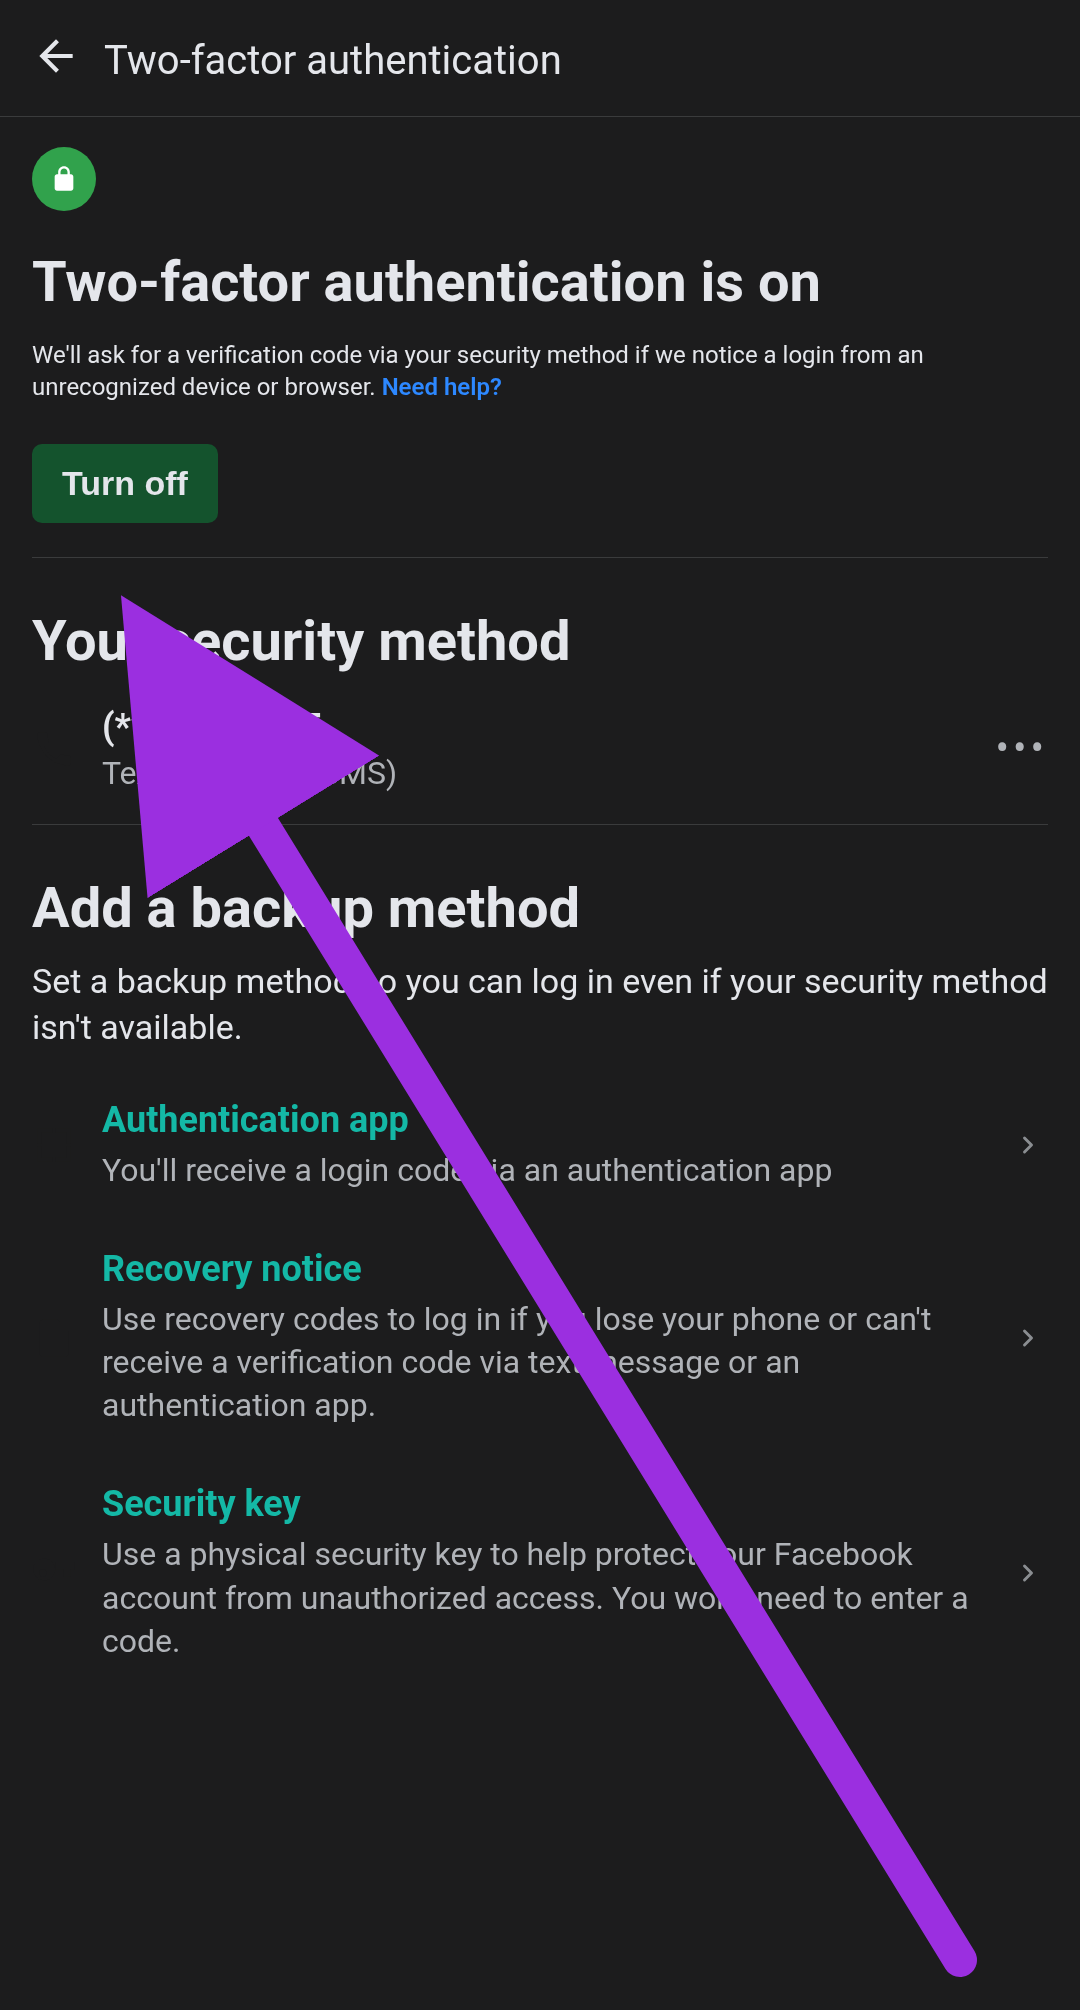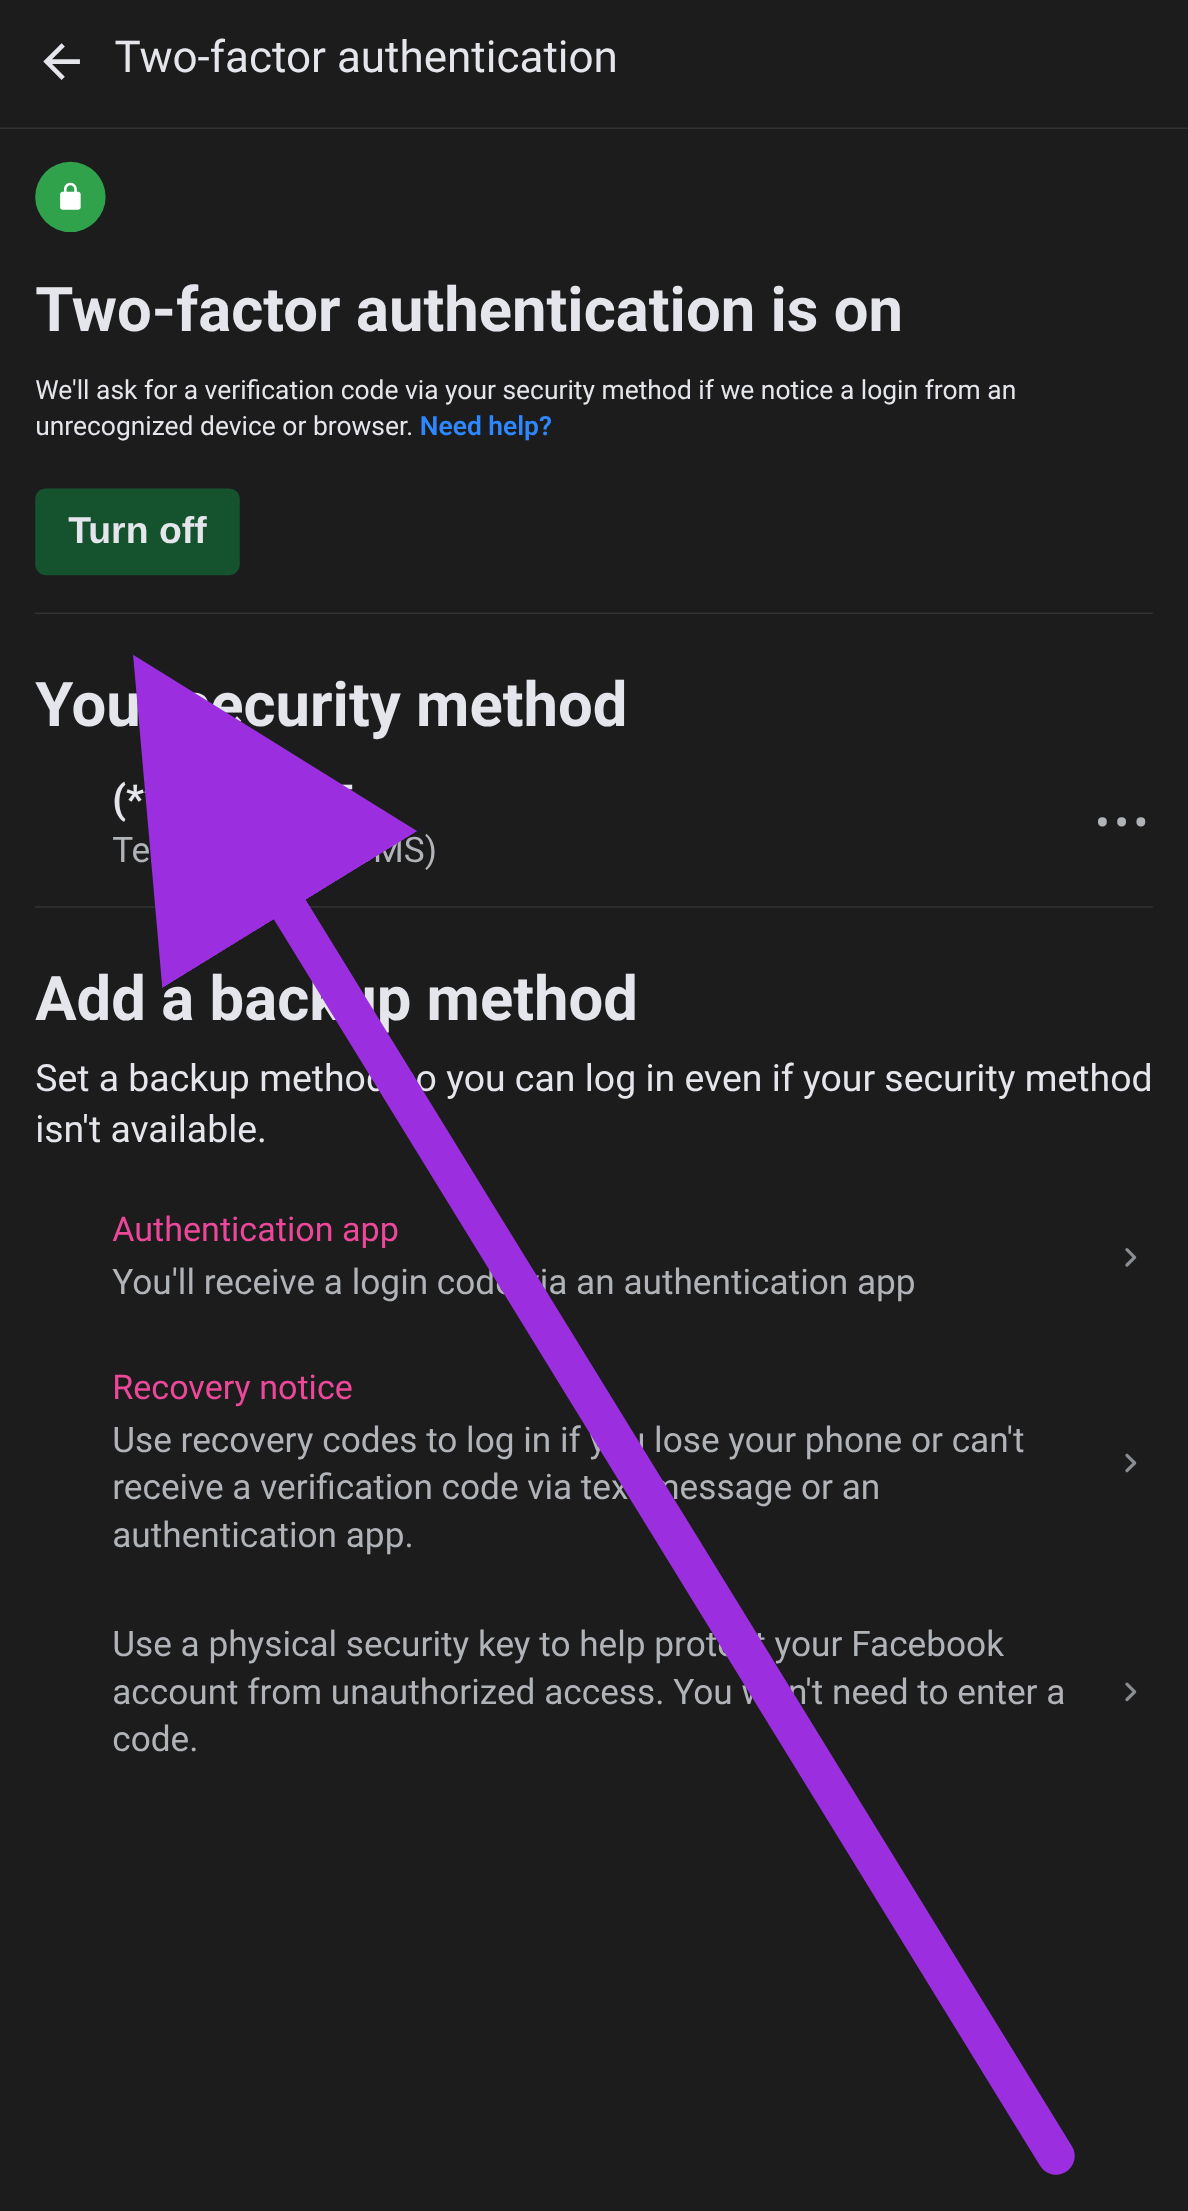--- a/index.html
+++ b/index.html
@@ -1,38 +1,38 @@
 <!DOCTYPE html>
 <html><head>
 <meta charset="utf-8">
 <style>
   * { box-sizing: border-box; margin: 0; padding: 0; }
   html, body { width: 1080px; height: 2010px; background: #1c1c1d; font-family: -apple-system, BlinkMacSystemFont, "Segoe UI", Roboto, Helvetica, Arial, sans-serif; color: #e4e6eb; overflow: hidden; }
-  .header { display: flex; align-items: flex-start; padding: 28px 20px 32px 28px; border-bottom: 1px solid #3a3b3c; }
+  .header { display: flex; align-items: flex-end; padding: 28px 20px 32px 28px; border-bottom: 1px solid #3a3b3c; }
   .back-arrow { width: 56px; height: 56px; display: flex; align-items: center; justify-content: center; margin-right: 20px; }
   .header-title { font-size: 40px; font-weight: 400; color: #e4e6eb; }
   .content { padding: 30px 32px 0 32px; }
   .lock-circle { width: 64px; height: 64px; border-radius: 50%; background: #31a24c; display: flex; align-items: center; justify-content: center; margin-bottom: 38px; }
   .status-title { font-size: 56px; font-weight: 700; color: #e4e6eb; margin-bottom: 24px; }
   .status-desc { font-size: 24px; line-height: 1.35; color: #e4e6eb; font-weight: 400; }
   .help-link { color: #2d88ff; font-weight: 600; }
   .turn-off-btn { display: inline-block; margin-top: 40px; background: #14532d; color: #e4e6eb; font-size: 34px; font-weight: 600; padding: 20px 30px; border-radius: 10px; border: none; }
   .divider { border: none; border-top: 1px solid #3a3b3c; margin: 34px 0 0 0; }
   .section-title { font-size: 56px; font-weight: 700; color: #e4e6eb; margin-top: 50px; }
   .method-row { display: flex; align-items: center; padding: 32px 0 32px 0; }
   .method-icon { width: 70px; display: flex; align-items: flex-start; justify-content: flex-start; flex-shrink: 0; }
   .method-text { flex: 1; }
   .method-title { font-size: 36px; font-weight: 700; color: #e4e6eb; margin-bottom: 6px; }
   .method-sub { font-size: 32px; color: #b0b3b8; }
   .dots { width: 60px; text-align: right; color: #b0b3b8; font-size: 40px; letter-spacing: 4px; }
   .backup-desc { font-size: 34px; line-height: 1.35; color: #e4e6eb; margin-top: 18px; margin-bottom: 20px; }
   .backup-row { display: flex; align-items: center; padding: 28px 0; }
   .backup-icon { width: 70px; display: flex; align-items: flex-start; justify-content: flex-start; flex-shrink: 0; }
   .backup-text { flex: 1; padding-right: 20px; }
-  .backup-title { font-size: 31px; font-weight: 400; color: #ec4899; margin-bottom: 8px; }
+  .backup-title { font-size: 36px; font-weight: 700; color: #14b8a6; margin-bottom: 8px; }
   .backup-sub { font-size: 32px; line-height: 1.35; color: #b0b3b8; }
   .chevron { width: 40px; display: flex; align-items: center; justify-content: center; flex-shrink: 0; }
   .annotation-arrow { position: absolute; left: 0; top: 0; pointer-events: none; }
 </style>
 </head>
 <body>
 
 <div class="header">
   <div class="back-arrow">
     <svg width="50" height="50" viewBox="0 0 24 24">
@@ -117,20 +117,21 @@
   </div>
 
   
   <div class="backup-row">
     <div class="backup-icon">
       <svg width="44" height="44" viewBox="0 0 24 24">
           <path d="M12.65 10A6 6 0 106 16a6 6 0 006.65-6H17v4h4v-4h2v-4H12.65zM6 14a2 2 0 112-2 2 2 0 01-2 2z" fill="#1c1c1d"></path>
         </svg>
     </div>
     <div class="backup-text">
+      <div class="backup-title">Security key</div>
       <div class="backup-sub">Use a physical security key to help protect your Facebook account from unauthorized access. You won't need to enter a code.</div>
     </div>
     <div class="chevron">
       <svg width="28" height="28" viewBox="0 0 24 24">
           <path d="M9 6l6 6-6 6" stroke="#8a8d91" stroke-width="2.5" fill="none" stroke-linecap="round" stroke-linejoin="round"></path>
         </svg>
     </div>
   </div>
 
 </div>

